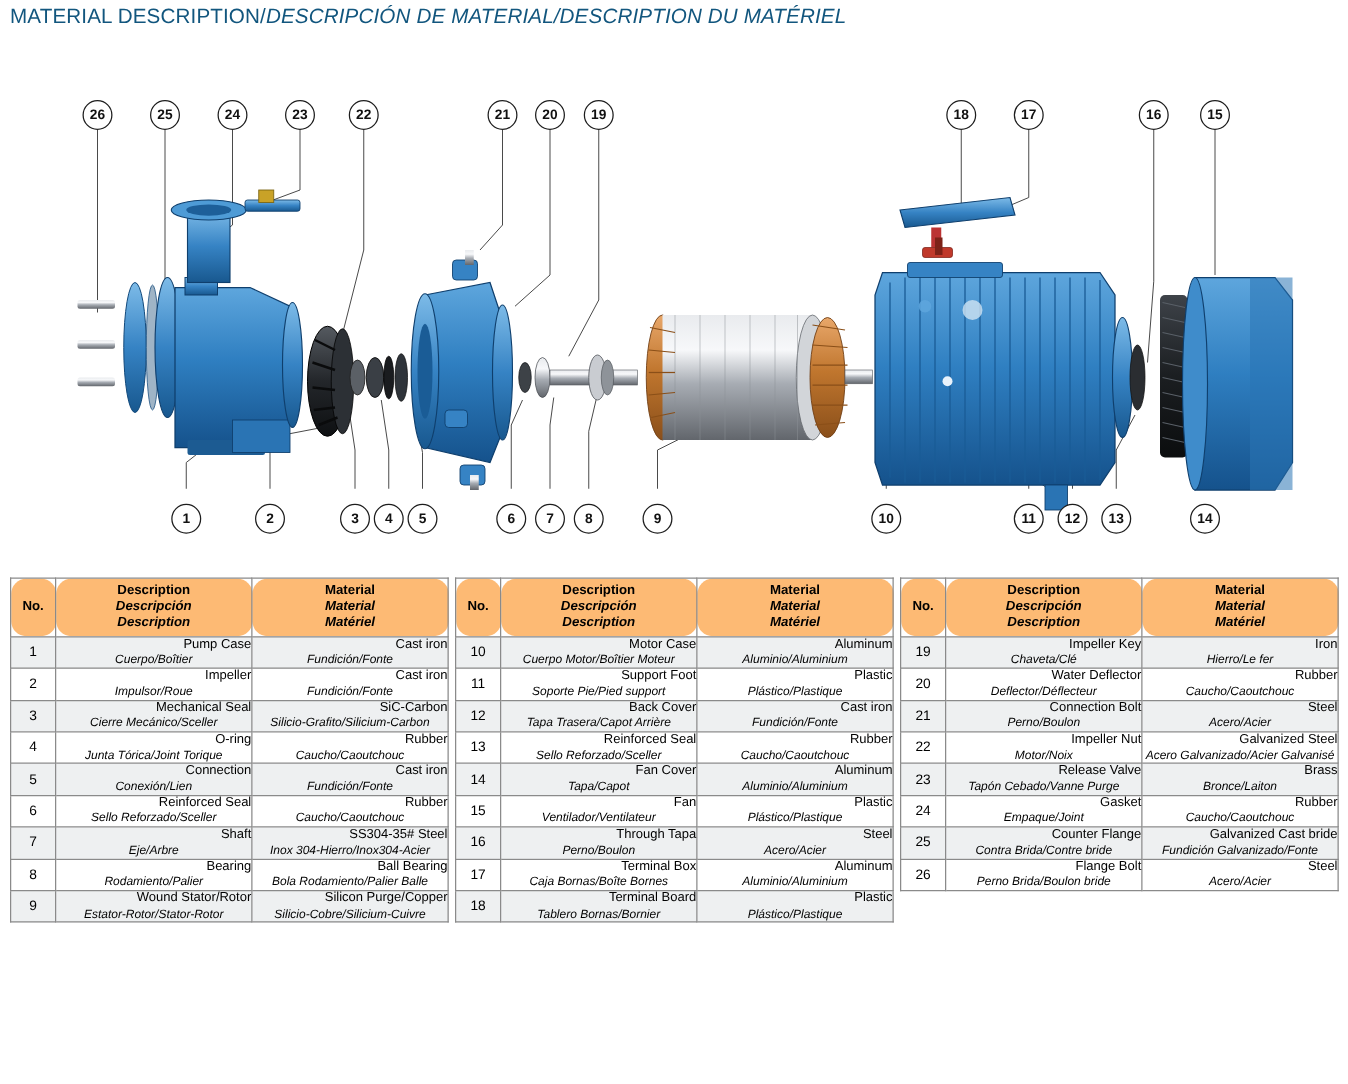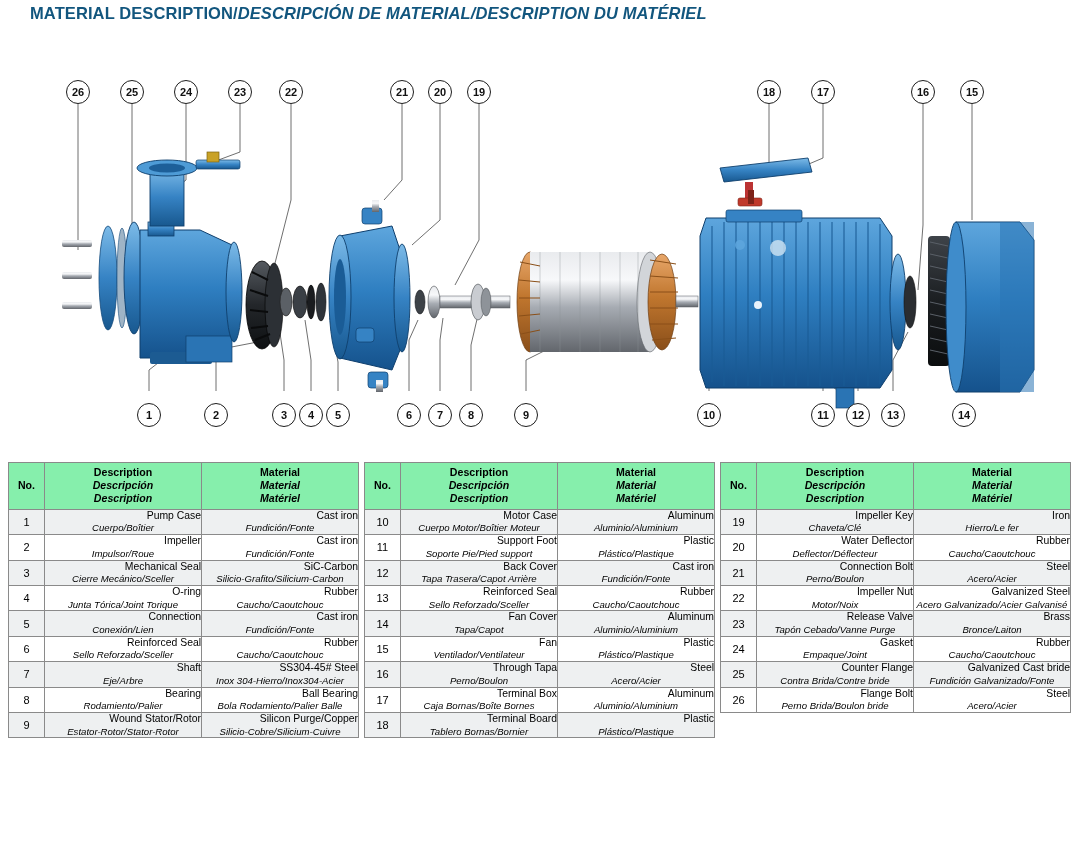--- a/index.html
+++ b/index.html
@@ -8,22 +8,22 @@
     width:1078px; height:867px;
     background:#ffffff;
     font-family:"Liberation Sans", sans-serif;
     color:#000;
     position:relative;
     overflow:hidden;
   }
   
   #title {
     position:absolute; left:8px; top:4px;
-    font-size:16.5px; font-weight:bold; color:#12567e;
-    letter-spacing:0.1px; white-space:nowrap;margin-left:22px;
+    font-size:16.5px; font-weight:normal; color:#12567e;
+    letter-spacing:0.1px; white-space:nowrap;
   }
   #title .it { font-style:italic; }
 
   
   #diagram {
     position:absolute; left:0; top:40px; width:1078px; height:415px;
   }
   #diagram svg { display:block; }
 
   .callout {
@@ -47,25 +47,26 @@
     font-size:10.4px;
     table-layout:fixed;
   }
   table.parts th, table.parts td {
     border:1px solid #8a8a8a;
     padding:0; margin:0;
     text-align:center;
     vertical-align:middle;
   }
   table.parts thead th {
-    background:#86efac;
+    background:#fdba74;
     font-weight:bold;
     line-height:1.22;
     padding:3px 2px 4px 2px;
     font-size:10.6px;
+    border-radius:12px;
   }
   table.parts thead th .sub { font-style:italic; font-weight:bold; display:block; }
   col.c-no  { width:36px; }
   col.c-desc{ width:157px; }
   col.c-mat { width:157px; }
 
   td.no { font-size:11px; }
   td.cell { padding:2px 2px 3px 2px; line-height:1.22; }
   td.cell .en { display:block;text-align:right; }
   td.cell .xx { display:block; font-style:italic; font-size:9.6px;text-align:center; }
@@ -437,21 +438,21 @@
             <span class="xx">Caucho/Caoutchouc</span>
           </td>
         </tr>
         <tr class="alt">
           <td class="no">7</td>
           <td class="cell">
             <span class="en">Shaft</span>
             <span class="xx">Eje/Arbre</span>
           </td>
           <td class="cell">
-            <span class="en">SS304-45# Steel</span>
+            <span class="en">SS304-35# Steel</span>
             <span class="xx">Inox 304-Hierro/Inox304-Acier</span>
           </td>
         </tr>
         <tr>
           <td class="no">8</td>
           <td class="cell">
             <span class="en">Bearing</span>
             <span class="xx">Rodamiento/Palier</span>
           </td>
           <td class="cell">

